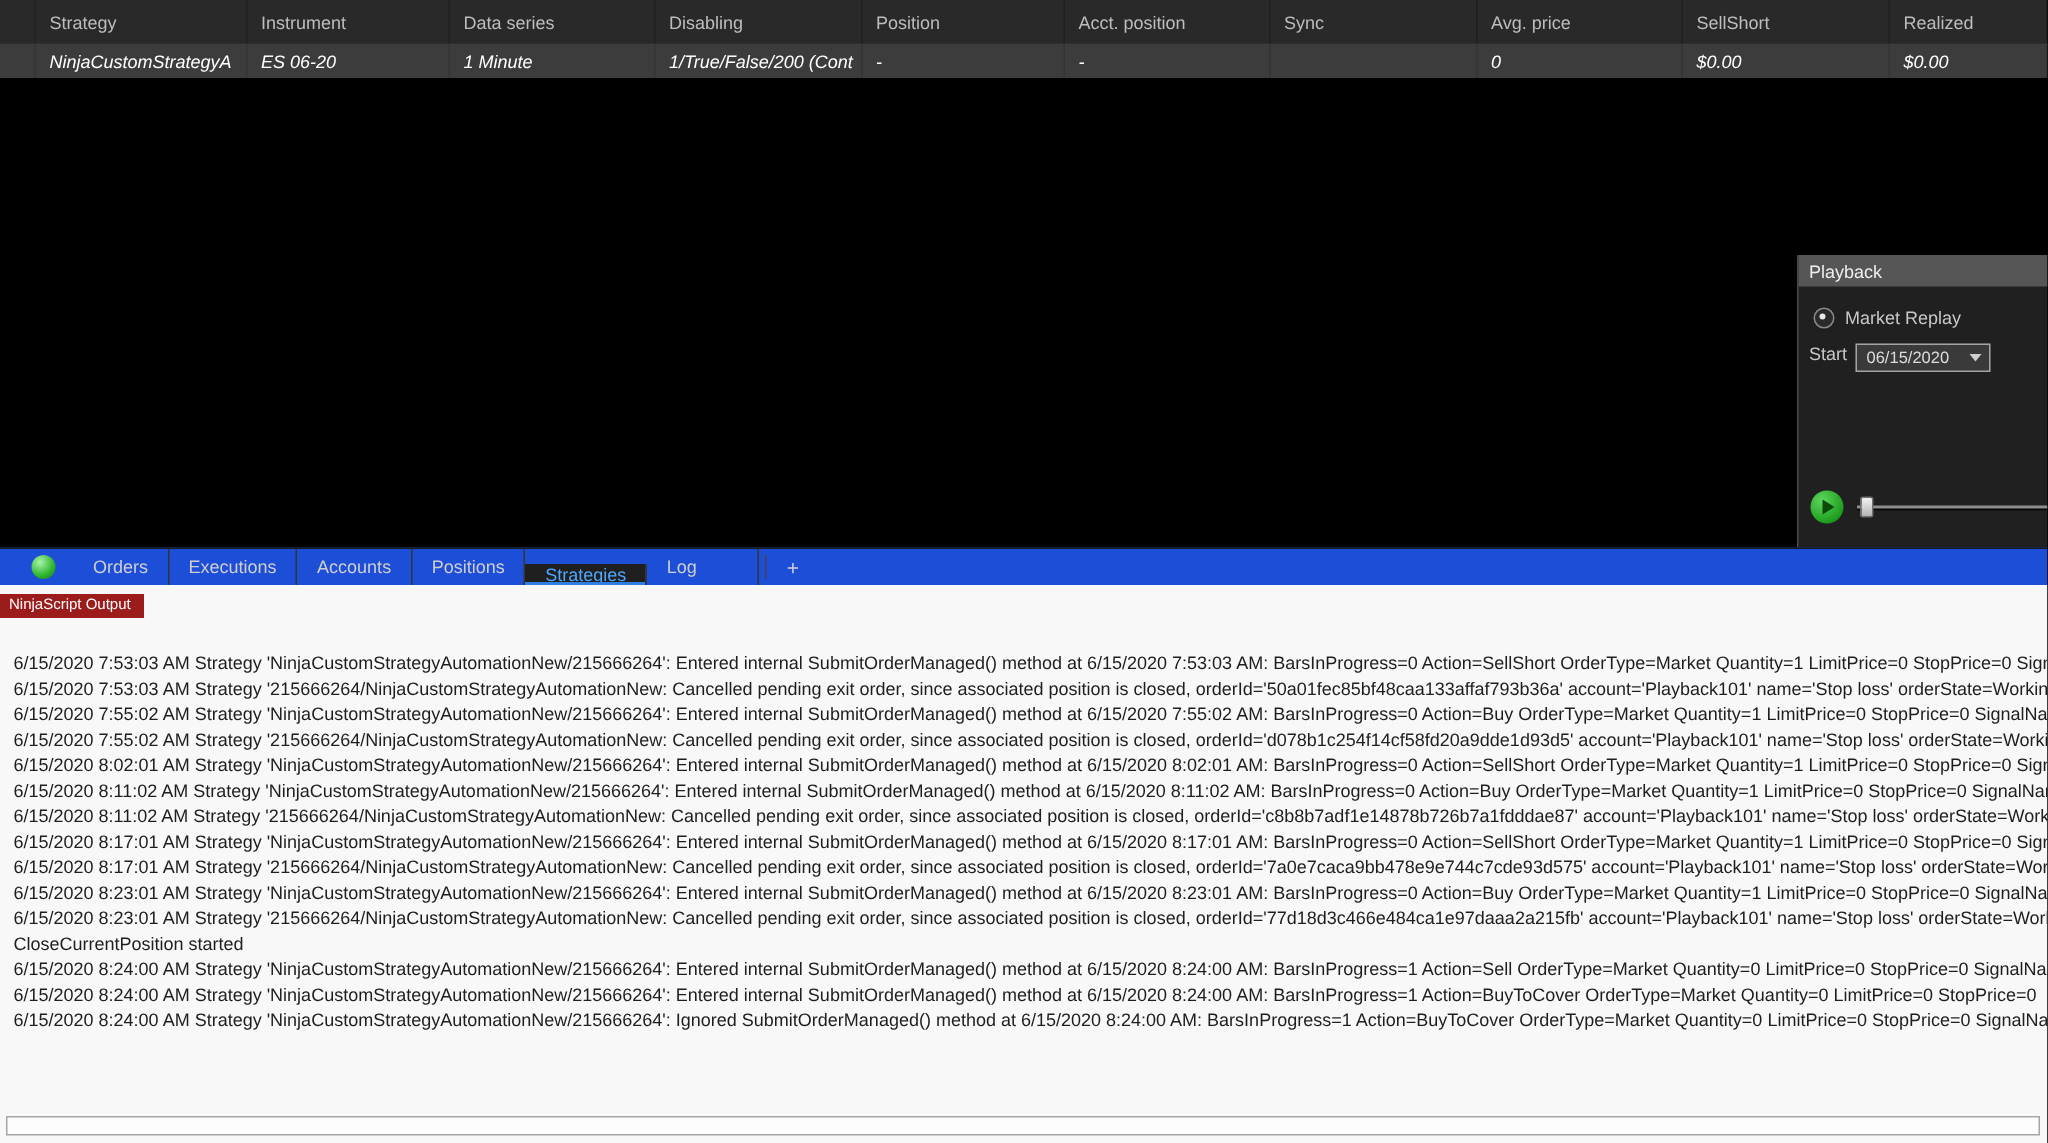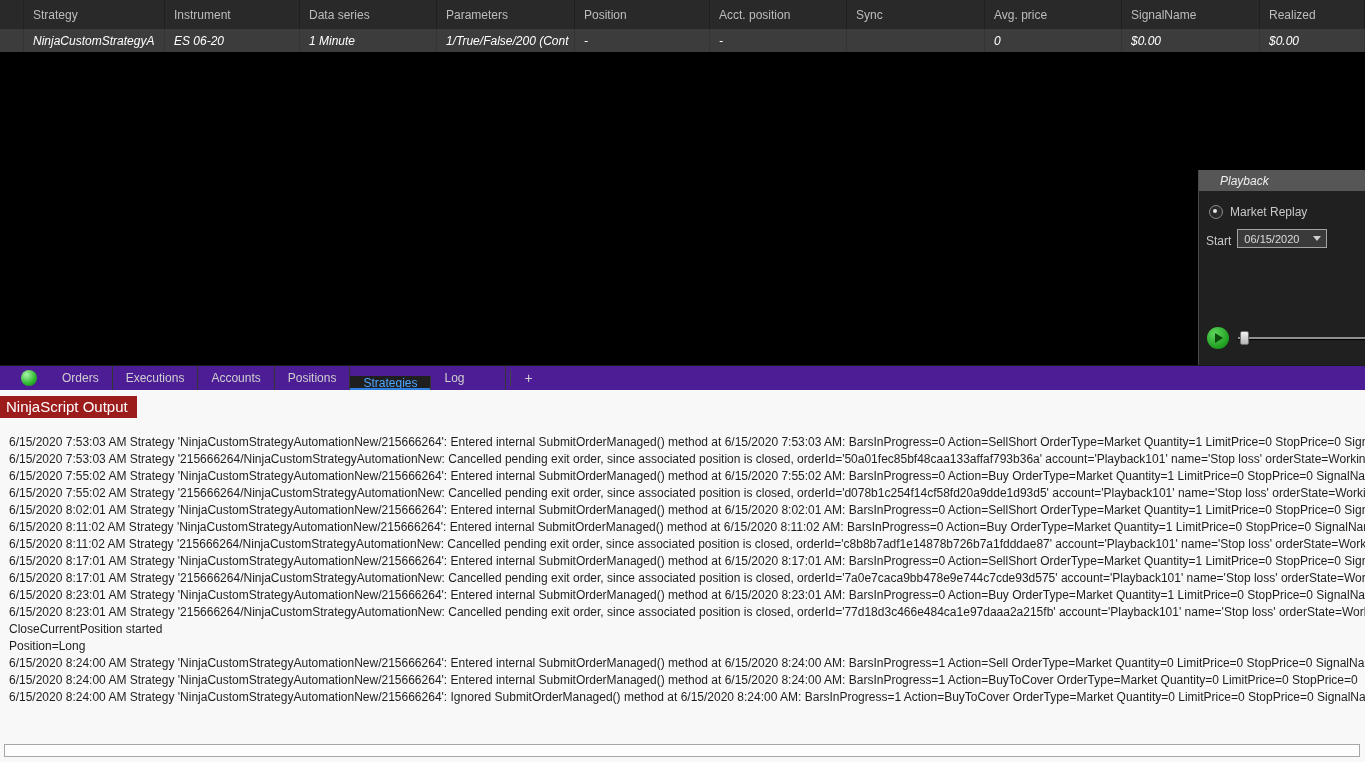--- a/index.html
+++ b/index.html
@@ -11,68 +11,68 @@
     grid-template-columns:24px 141px 135px 137px 138px 135px 137px 138px 137px 138px 1fr;}
   .table-header{top:0;height:29px;background:#292929;border-bottom:1px solid #1b1b1b;}
   .table-header .cell{color:#bdbdbd;font-size:12px;display:flex;align-items:center;padding-left:9px;border-right:1px solid #1f1f1f;overflow:hidden;white-space:nowrap;}
   .table-header .margin-cell{border-right:1px solid #232323;padding:0;}
   .table-row{top:29px;height:23px;background:#3c3c3c;}
   .table-row .cell{color:#ffffff;font-size:12px;display:flex;align-items:center;padding-left:9px;border-right:1px solid #343434;overflow:hidden;white-space:nowrap;font-style:italic;}
   .table-row .margin-cell{border-right:1px solid #343434;padding:0;}
 
   
   .playback{position:absolute;left:1198px;top:170px;width:167px;height:195px;background:#202020;border-left:1px solid #4a4a4a;box-sizing:border-box;}
-  .playback-title{height:21px;background:#565656;color:#efefef;font-size:12px;display:flex;align-items:center;padding-left:21px;font-style:italic;}
+  .playback-title{height:21px;background:#565656;color:#efefef;font-size:12px;display:flex;align-items:center;padding-left:7px;}
   .radio-row{margin:14px 0 0 10px;display:flex;align-items:center;gap:7px;color:#c8c8c8;font-size:12px;}
   .radio-outer{width:12px;height:12px;border-radius:50%;border:1px solid #8a8a8a;background:#2a2a2a;position:relative;flex:0 0 auto;}
   .radio-outer::after{content:"";position:absolute;left:3px;top:3px;width:4px;height:4px;border-radius:50%;background:#e8e8e8;}
-  .start-row{margin:10px 0 0 7px;display:flex;align-items:flex-end;gap:6px;color:#c8c8c8;font-size:12px;}
+  .start-row{margin:10px 0 0 7px;display:flex;align-items:flex-start;gap:6px;color:#c8c8c8;font-size:12px;}
   .date-dropdown{width:90px;height:19px;background:#3a3a3a;border:1px solid #a3a3a3;display:flex;align-items:center;justify-content:space-between;padding:0 5px 0 6px;font-size:11px;color:#dcdcdc;box-sizing:border-box;}
   .chevron{width:0;height:0;border-left:4px solid transparent;border-right:4px solid transparent;border-top:5px solid #cfcfcf;}
   .controls-row{position:absolute;left:8px;right:0;bottom:16px;display:flex;align-items:center;}
   .play-button{width:22px;height:22px;border-radius:50%;background:radial-gradient(circle at 35% 30%,#5ed65e,var(--play-green,#1e9e1e) 70%,#157515);display:flex;align-items:center;justify-content:center;flex:0 0 auto;}
   .play-icon{width:0;height:0;border-top:5px solid transparent;border-bottom:5px solid transparent;border-left:8px solid #0c4a0c;margin-left:2px;}
   .slider{flex:1;height:16px;margin-left:9px;position:relative;}
   .slider-track{position:absolute;top:7px;left:0;right:0;height:2px;background:#8f8f8f;box-shadow:0 1px 1px #000;}
   .slider-handle{position:absolute;left:2px;top:1px;width:9px;height:14px;background:linear-gradient(#f2f2f2,#b5b5b5);border:1px solid #6f6f6f;border-radius:2px;box-sizing:border-box;}
 
   
-  .tab-bar{position:absolute;left:0;right:0;top:365px;height:25px;background:#4c1d95;border-top:1px solid #1a1a1a;display:flex;align-items:stretch;box-sizing:border-box;}
+  .tab-bar{position:absolute;left:0;right:0;top:365px;height:25px;background:#1d4ed8;border-top:1px solid #1a1a1a;display:flex;align-items:stretch;box-sizing:border-box;}
   .status-dot{align-self:center;width:16px;height:16px;border-radius:50%;margin:0 12px 0 21px;background:radial-gradient(circle at 35% 30%,#a8f5a8,var(--status-green,#2db52d) 60%,#147a14);flex:0 0 auto;}
   .tab{display:flex;align-items:center;padding:0 13px;color:#cfcfcf;font-size:12px;border-right:1px solid #353535;position:relative;cursor:default;}
   .tab.active{background:#1f1f1f;color:var(--accent-blue,#4da6ff);margin-top:10px;}
   .tab.active::after{content:"";position:absolute;left:0;right:0;bottom:0;height:2px;background:#2f7fe0;}
   .tab.log-tab{padding-right:40px;}
   .tab-sep{width:1px;background:#454545;margin:4px 4px;}
   .tab.add-tab{padding:0 10px;color:#cfcfcf;font-size:14px;border-right:none;}
 
   
   .output-window{position:absolute;left:0;right:0;top:390px;height:372px;background:#f8f8f8;}
-  .output-title{position:absolute;top:6px;left:0;background:var(--output-title-red,#9c1c1c);color:#fff;font-size:15px;padding:2px 9px 3px 6px;white-space:nowrap;}
+  .output-title{position:absolute;top:6px;left:0;background:var(--output-title-red,#9c1c1c);color:#fff;font-size:10px;padding:2px 9px 3px 6px;white-space:nowrap;}
   .log{position:absolute;top:44px;left:9px;right:0;overflow:hidden;}
   .log-line{height:17px;line-height:17px;font-size:12px;color:#1e1e1e;white-space:nowrap;}
   .green-box{display:inline-block;border:2px solid var(--highlight-green,#00c400);border-radius:9px;padding:0 28px 0 3px;margin:-2px 0 -2px -3px;height:19px;line-height:16px;box-sizing:border-box;}
   .bottom-bar{position:absolute;left:4px;right:5px;bottom:5px;height:11px;background:#fdfdfd;border:1px solid #a6a6a6;}
 </style>
 </head>
 <body>
 
 <div class="app">
 
   <div class="grid-row table-header">
     <div class="cell margin-cell"></div>
     <div class="cell">Strategy</div>
     <div class="cell">Instrument</div>
     <div class="cell">Data series</div>
-    <div class="cell">Parameters</div>
+    <div class="cell">Disabling</div>
     <div class="cell">Position</div>
     <div class="cell">Acct. position</div>
     <div class="cell">Sync</div>
     <div class="cell">Avg. price</div>
-    <div class="cell">SignalName</div>
+    <div class="cell">SellShort</div>
     <div class="cell">Realized</div>
   </div>
 
   <div class="grid-row table-row">
     <div class="cell margin-cell"></div>
     <div class="cell">NinjaCustomStrategyA</div>
     <div class="cell">ES 06-20</div>
     <div class="cell">1 Minute</div>
     <div class="cell">1/True/False/200 (Cont</div>
     <div class="cell">-</div>
@@ -127,21 +127,20 @@
       <div class="log-line"><span>6/15/2020 7:55:02 AM Strategy 'NinjaCustomStrategyAutomationNew/215666264': Entered internal SubmitOrderManaged() method at 6/15/2020 7:55:02 AM: BarsInProgress=0 Action=Buy OrderType=Market Quantity=1 LimitPrice=0 StopPrice=0 SignalName='Long' FromEntrySignal=''</span></div>
       <div class="log-line"><span>6/15/2020 7:55:02 AM Strategy '215666264/NinjaCustomStrategyAutomationNew: Cancelled pending exit order, since associated position is closed, orderId='d078b1c254f14cf58fd20a9dde1d93d5' account='Playback101' name='Stop loss' orderState=Working</span></div>
       <div class="log-line"><span>6/15/2020 8:02:01 AM Strategy 'NinjaCustomStrategyAutomationNew/215666264': Entered internal SubmitOrderManaged() method at 6/15/2020 8:02:01 AM: BarsInProgress=0 Action=SellShort OrderType=Market Quantity=1 LimitPrice=0 StopPrice=0 SignalName='Short' FromEntrySignal=''</span></div>
       <div class="log-line"><span>6/15/2020 8:11:02 AM Strategy 'NinjaCustomStrategyAutomationNew/215666264': Entered internal SubmitOrderManaged() method at 6/15/2020 8:11:02 AM: BarsInProgress=0 Action=Buy OrderType=Market Quantity=1 LimitPrice=0 StopPrice=0 SignalName='Long' FromEntrySignal=''</span></div>
       <div class="log-line"><span>6/15/2020 8:11:02 AM Strategy '215666264/NinjaCustomStrategyAutomationNew: Cancelled pending exit order, since associated position is closed, orderId='c8b8b7adf1e14878b726b7a1fdddae87' account='Playback101' name='Stop loss' orderState=Working</span></div>
       <div class="log-line"><span>6/15/2020 8:17:01 AM Strategy 'NinjaCustomStrategyAutomationNew/215666264': Entered internal SubmitOrderManaged() method at 6/15/2020 8:17:01 AM: BarsInProgress=0 Action=SellShort OrderType=Market Quantity=1 LimitPrice=0 StopPrice=0 SignalName='Short' FromEntrySignal=''</span></div>
       <div class="log-line"><span>6/15/2020 8:17:01 AM Strategy '215666264/NinjaCustomStrategyAutomationNew: Cancelled pending exit order, since associated position is closed, orderId='7a0e7caca9bb478e9e744c7cde93d575' account='Playback101' name='Stop loss' orderState=Working</span></div>
       <div class="log-line"><span>6/15/2020 8:23:01 AM Strategy 'NinjaCustomStrategyAutomationNew/215666264': Entered internal SubmitOrderManaged() method at 6/15/2020 8:23:01 AM: BarsInProgress=0 Action=Buy OrderType=Market Quantity=1 LimitPrice=0 StopPrice=0 SignalName='Long' FromEntrySignal=''</span></div>
       <div class="log-line"><span>6/15/2020 8:23:01 AM Strategy '215666264/NinjaCustomStrategyAutomationNew: Cancelled pending exit order, since associated position is closed, orderId='77d18d3c466e484ca1e97daaa2a215fb' account='Playback101' name='Stop loss' orderState=Working</span></div>
       <div class="log-line"><span>CloseCurrentPosition started</span></div>
-      <div class="log-line"><span>Position=Long</span></div>
       <div class="log-line"><span>6/15/2020 8:24:00 AM Strategy 'NinjaCustomStrategyAutomationNew/215666264': Entered internal SubmitOrderManaged() method at 6/15/2020 8:24:00 AM: BarsInProgress=1 Action=Sell OrderType=Market Quantity=0 LimitPrice=0 StopPrice=0 SignalName=''</span></div>
       <div class="log-line"><span>6/15/2020 8:24:00 AM Strategy 'NinjaCustomStrategyAutomationNew/215666264': Entered internal SubmitOrderManaged() method at 6/15/2020 8:24:00 AM: BarsInProgress=1 Action=BuyToCover OrderType=Market Quantity=0 LimitPrice=0 StopPrice=0</span></div>
       <div class="log-line"><span>6/15/2020 8:24:00 AM Strategy 'NinjaCustomStrategyAutomationNew/215666264': Ignored SubmitOrderManaged() method at 6/15/2020 8:24:00 AM: BarsInProgress=1 Action=BuyToCover OrderType=Market Quantity=0 LimitPrice=0 StopPrice=0 SignalName=''</span></div>
     </div>
     <div class="bottom-bar"></div>
   </div>
 
 </div>
 
 </body></html>

